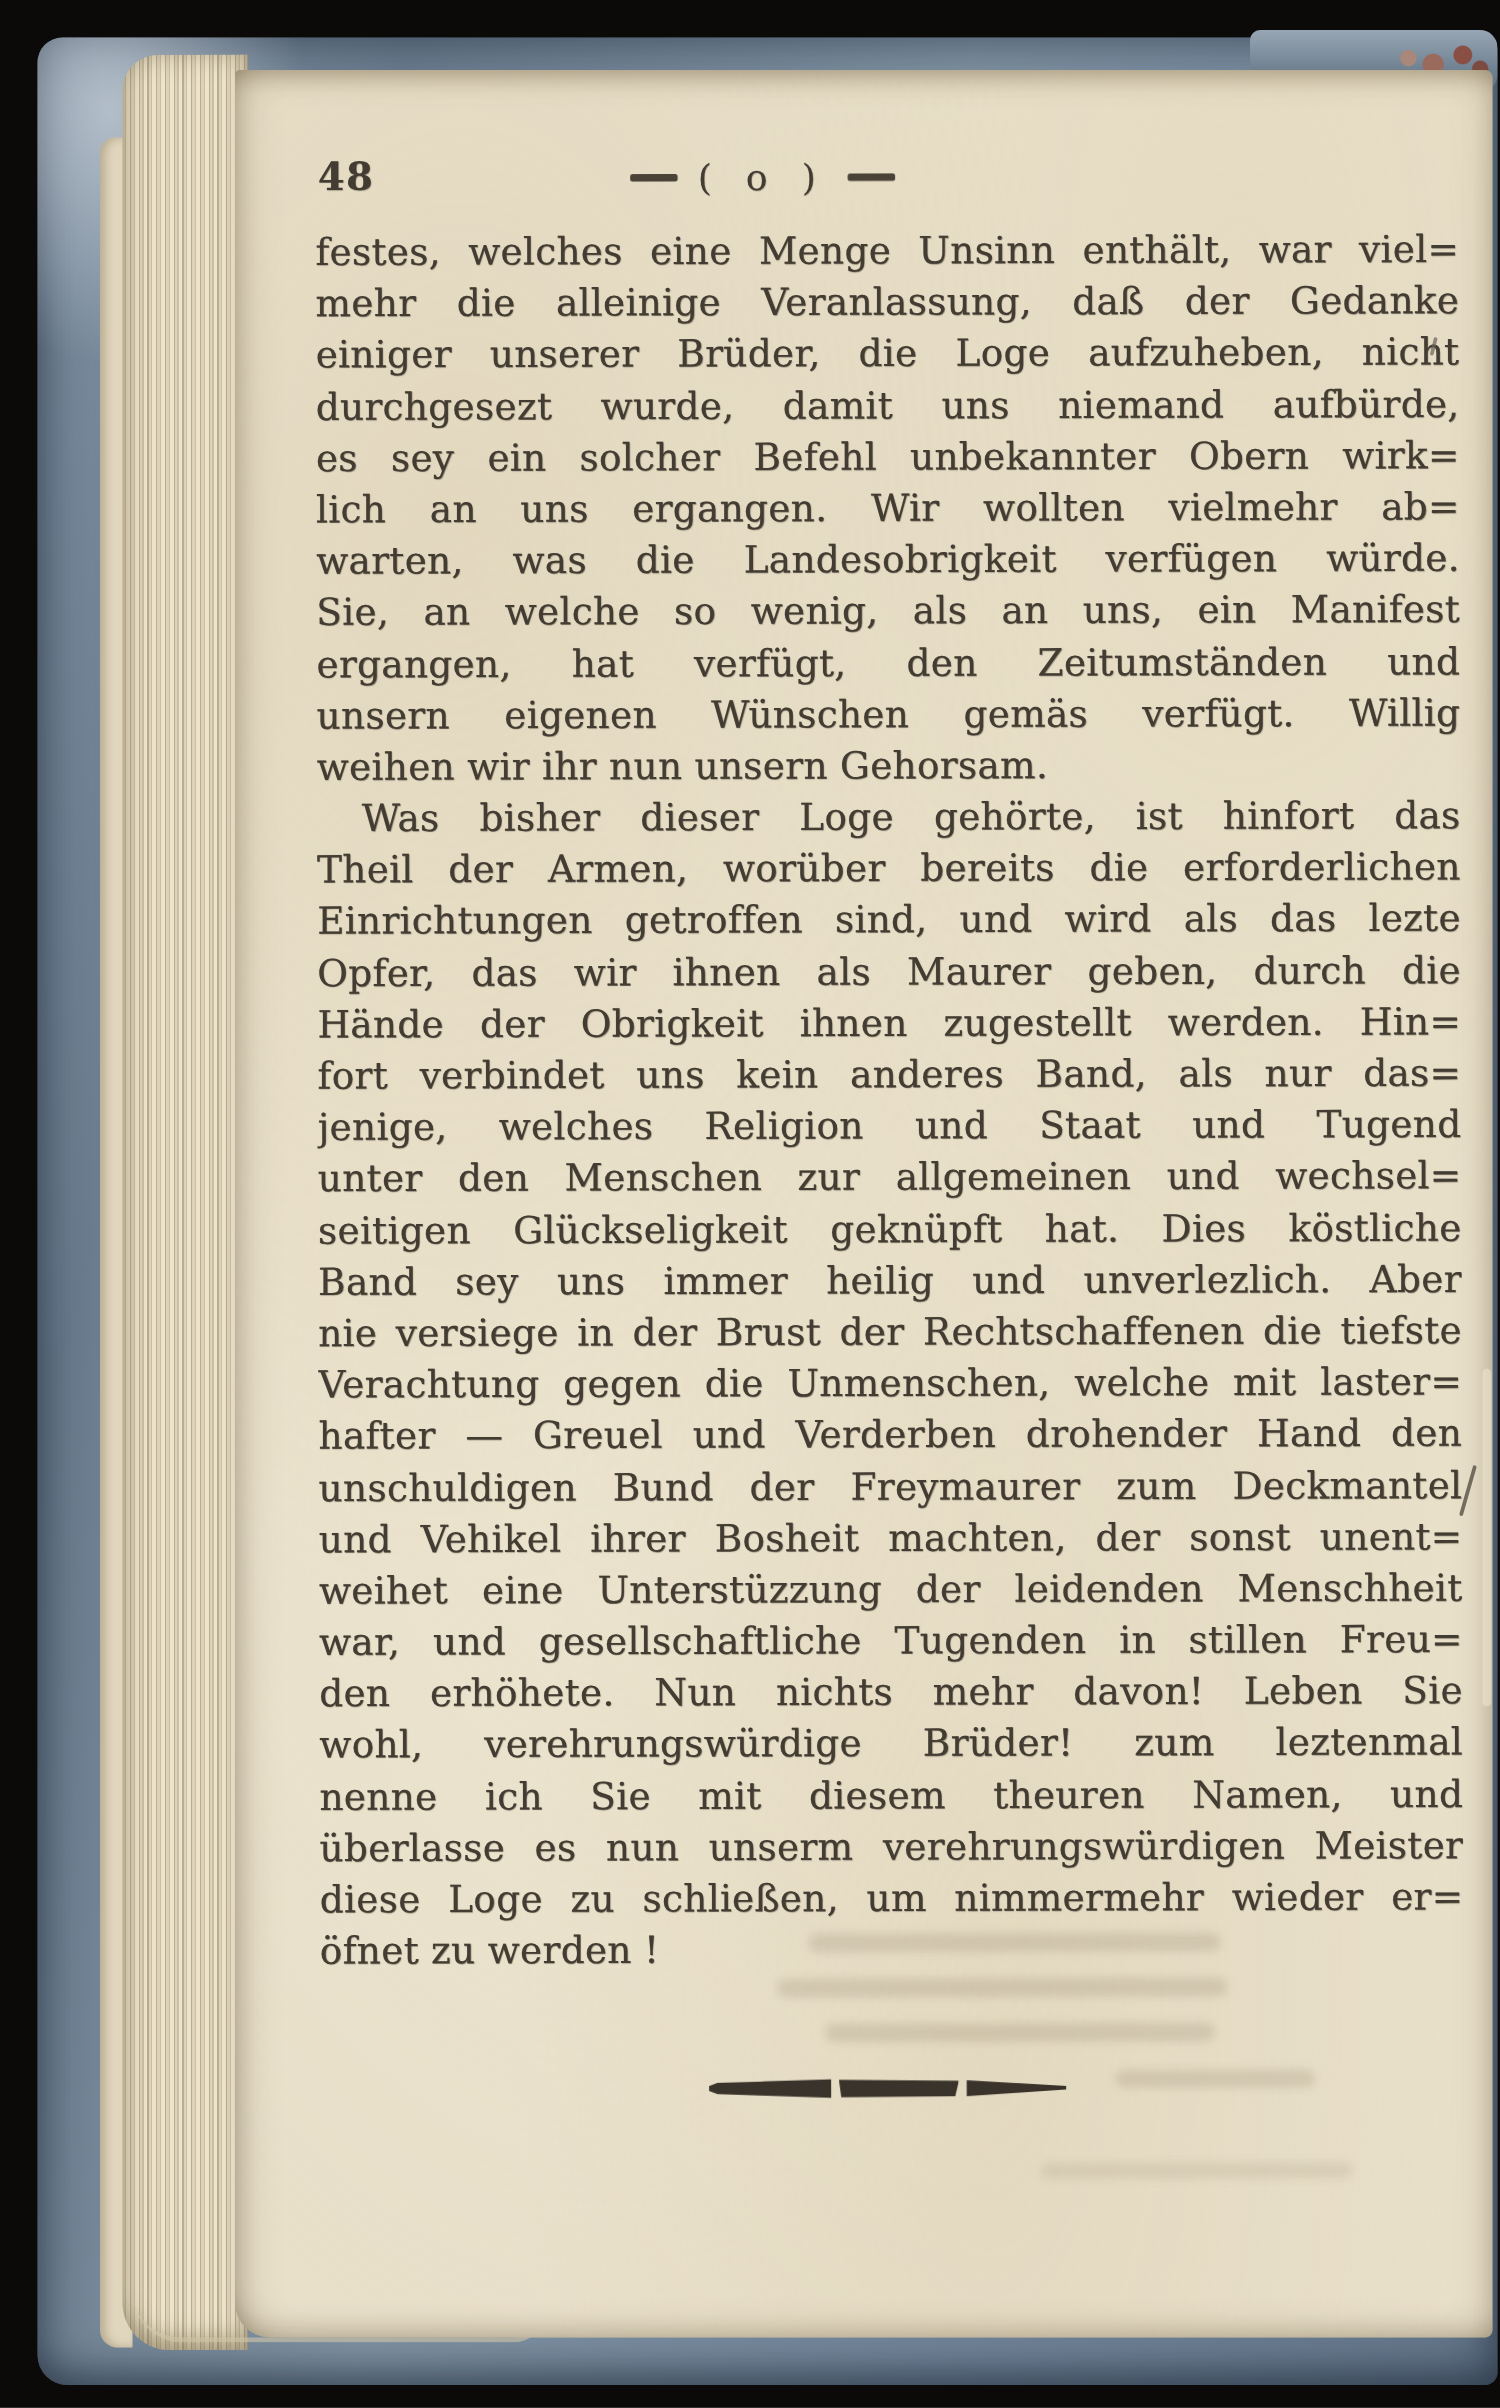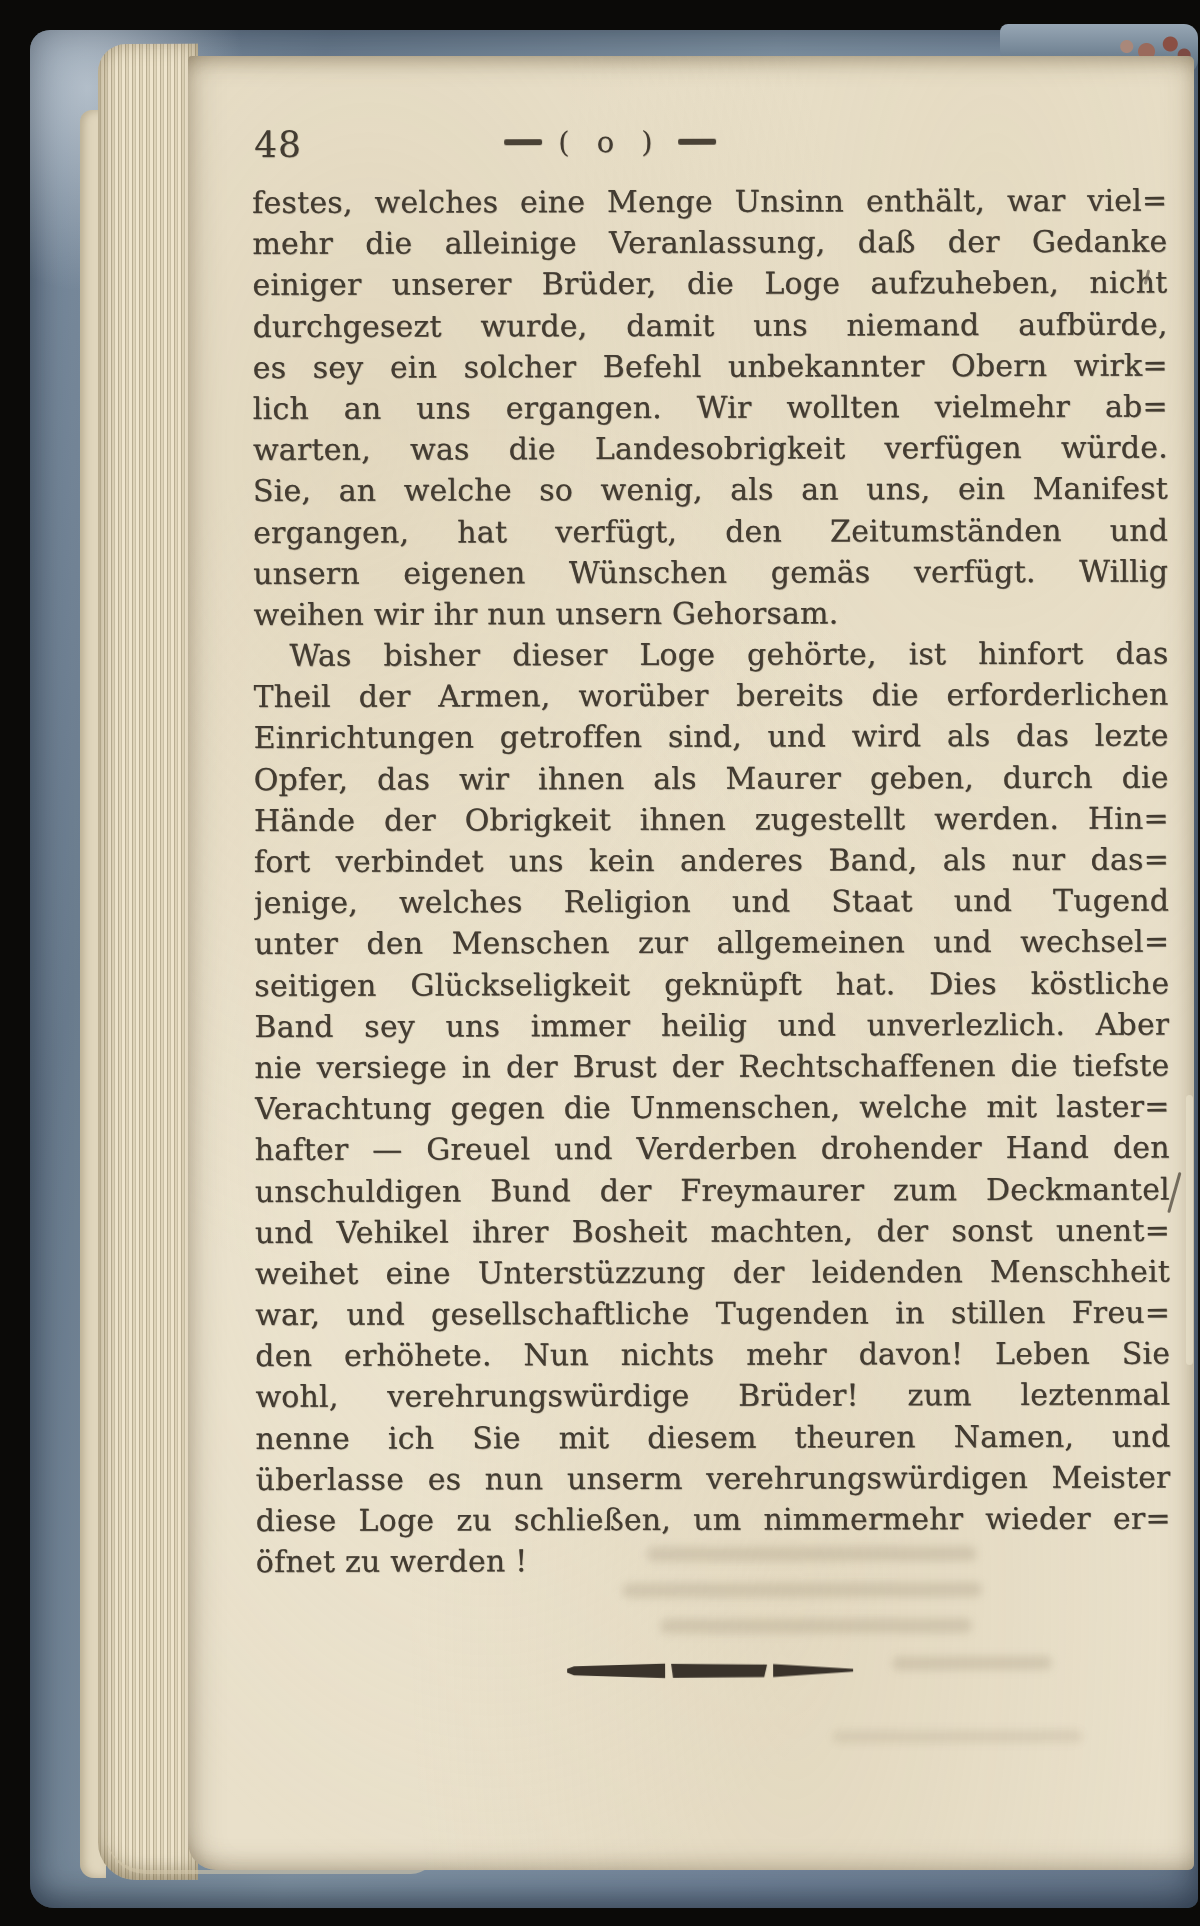--- a/index.html
+++ b/index.html
@@ -109,22 +109,22 @@
     transform-origin: 40px 40px;
     color: #433c32;
   }
   .header-row {
     position: absolute;
     top: 66px; left: 64px;
     width: 915px; height: 48px;
   }
   .pagenum {
     position: absolute; left: 2px; top: 2px;
-    font-size: 36px;
-    font-weight: 400;
+    font-size: 31px;
+    font-weight: 700;
     letter-spacing: 1px;
     text-shadow: .4px .5px .8px rgba(62,52,40,.55);
   }
   .ornament {
     position: absolute; left: 252px; top: 4px;
     display: flex; align-items: center; gap: 16px;
   }
   .orn-rule {
     width: 38px; height: 6px;
     background: #4a4236;

